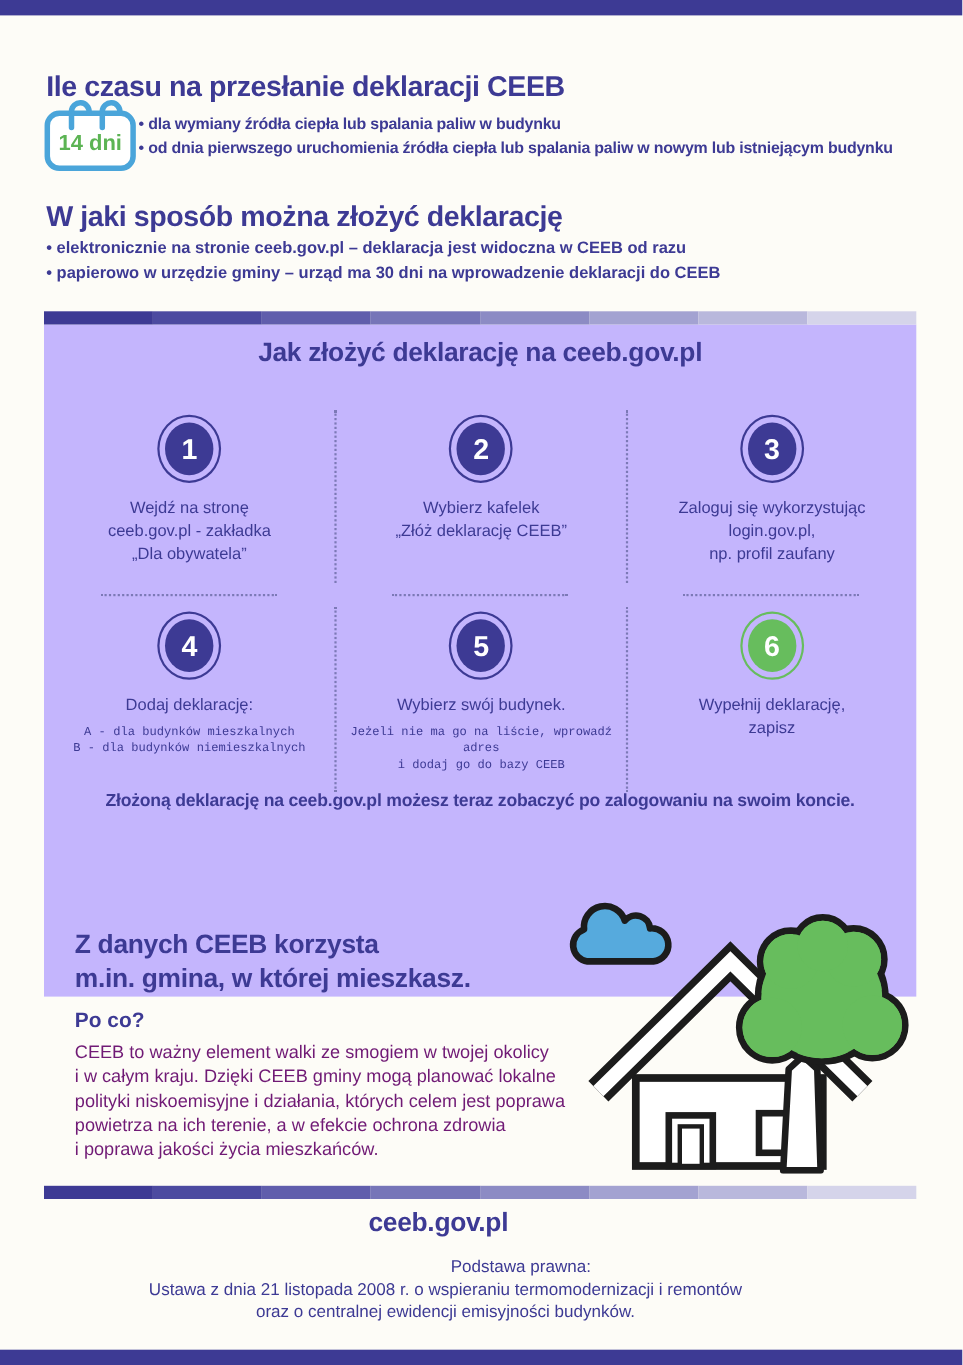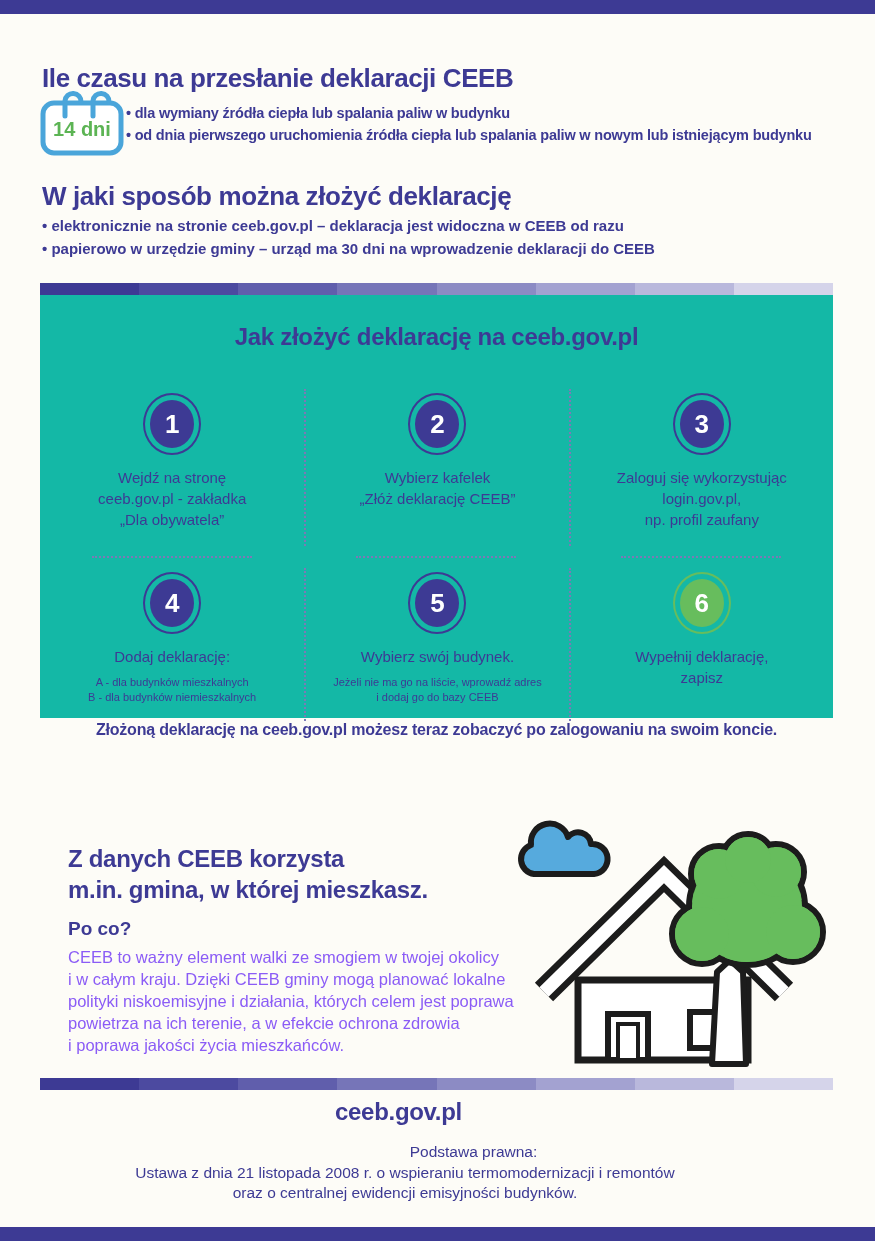--- a/index.html
+++ b/index.html
@@ -20,43 +20,43 @@
   .bullets{position:absolute;font-weight:bold;line-height:22px;}
   #deadline-bullets{left:126px;top:102px;font-size:14.5px;letter-spacing:-0.2px;}
   #how-bullets{left:42px;top:214px;font-size:15px;line-height:23px;}
 
   #calendar-icon{position:absolute;left:38px;top:86px;}
 
   
   #panel{position:absolute;left:40px;top:283px;width:793px;}
   .gradient-bar{display:flex;height:12px;width:100%;}
   .gradient-bar div{flex:1;}
-  #panel-body{background:#14b8a6;height:423px;padding-top:28px;box-sizing:border-box;}
+  #panel-body{background:#c4b5fd;height:611px;padding-top:12px;box-sizing:border-box;}
   #panel-title{text-align:center;font-size:24px;font-weight:bold;letter-spacing:-0.3px;}
   #steps-grid{display:grid;grid-template-columns:1fr 1fr 1fr;margin-top:38px;}
   .step{display:flex;flex-direction:column;align-items:center;padding:4px 10px 16px 10px;}
   .step.col-div{border-left:2px dotted #7c79b6;}
   .circle{width:54px;height:58px;border:2px solid #3d3a94;border-radius:50%;
           display:flex;align-items:center;justify-content:center;}
   .circle .inner{width:44px;height:48px;border-radius:50%;background:#3d3a94;color:#fff;
           display:flex;align-items:center;justify-content:center;font-size:26px;font-weight:bold;}
   .circle.green{border-color:#67bd5d;}
   .circle.green .inner{background:#67bd5d;}
   .step-text{margin-top:12px;text-align:center;font-size:15px;line-height:21px;color:#3d3a94;}
-  .step-sub{margin-top:8px;text-align:center;font-size:11px;line-height:15px;color:#3d3a94;}
+  .step-sub{margin-top:8px;text-align:center;font-size:11px;line-height:15px;color:#3d3a94;font-family:Liberation Mono, monospace;}
   .sep-cell{display:flex;justify-content:center;align-items:center;height:22px;}
   .sep-line{width:160px;border-top:2px dotted #7c79b6;}
   #panel-note{text-align:center;font-size:16px;font-weight:bold;letter-spacing:-0.2px;}
 
   
   #usage-heading{position:absolute;left:68px;top:843px;font-size:24px;font-weight:bold;
                  line-height:31px;white-space:pre-line;letter-spacing:-0.3px;}
   #usage-subheading{position:absolute;left:68px;top:918px;font-size:19px;font-weight:bold;text-align:center;}
   #usage-paragraph{position:absolute;left:68px;top:946px;width:480px;font-size:16.5px;
-                   line-height:22px;white-space:pre-line;color:#8b5cf6;}
+                   line-height:22px;white-space:pre-line;color:#701a75;}
   #eco-illustration{position:absolute;left:512px;top:812px;}
 
   
   #footer-gradient{position:absolute;left:40px;top:1078px;width:793px;}
   #footer-site{position:absolute;left:0;top:1098px;width:797px;text-align:center;
                font-size:24px;font-weight:bold;letter-spacing:-0.3px;}
   #footer-legal-label{position:absolute;left:0;top:1143px;width:875px;text-align:center;font-size:15.5px;padding-left:36px;}
   #footer-legal{position:absolute;left:0;top:1163px;width:810px;text-align:center;
                 font-size:15.5px;line-height:20px;white-space:pre-line;}
 </style>

